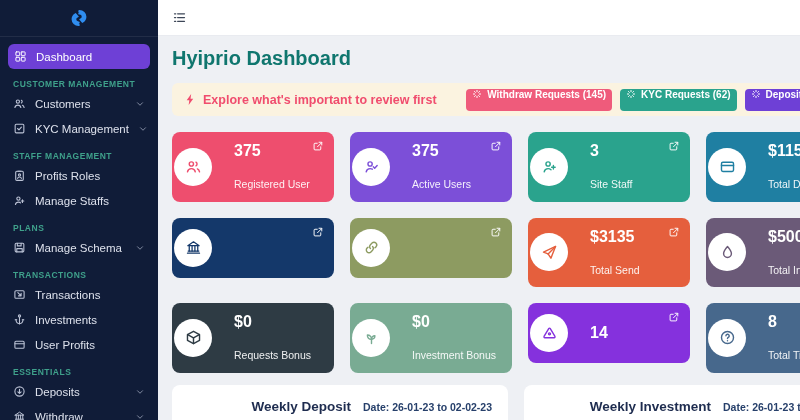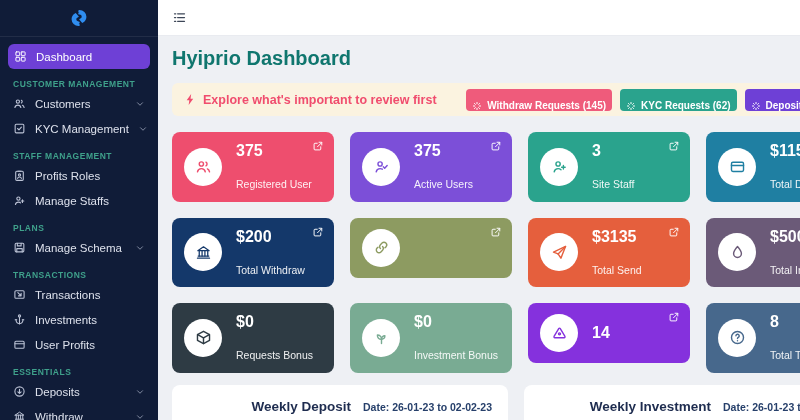--- a/index.html
+++ b/index.html
@@ -39,29 +39,29 @@
   .title { margin:0 0 13px; font-size:20px; color:#0f766e; font-weight:bold; }
 
   
   .banner { width:696px; height:33px; background:#fbf3e0; border-radius:6px;
             display:flex; align-items:center; gap:6px; padding:0 12px; }
   .bolt { color:#f04d6e; display:flex; }
   .bolt svg { width:13px; height:13px; }
   .banner-text { color:#f04d6e; font-weight:bold; font-size:12.5px; white-space:nowrap; }
   .banner-btns { margin-left:auto; display:flex; gap:8px; }
   .b-btn { height:22px; border:none; border-radius:4px; color:#fff; font-weight:bold;
-           font-size:10px; display:flex; align-items:flex-end; gap:5px; padding:0 6px;
+           font-size:10px; display:flex; align-items:flex-start; gap:5px; padding:0 6px;
            font-family:inherit; cursor:pointer; white-space:nowrap; }
   .b-btn svg { width:10px; height:10px; }
 
   
   .cards { width:696px; display:grid; grid-template-columns:repeat(4,162px);
            column-gap:16px; row-gap:16px; margin-top:16px; align-items:start; }
-  .card { min-height:60px; border-radius:8px; padding:10px 12px; display:flex;
-          align-items:center; gap:14px; position:relative; color:#fff; cursor:pointer; }
+  .card { min-height:60px; border-radius:8px; padding:10px 2px; display:flex;
+          align-items:center; gap:22px; position:relative; color:#fff; cursor:pointer; }
   .circ { width:38px; height:38px; min-width:38px; border-radius:50%; background:#fff;
           display:flex; align-items:center; justify-content:center; }
   .circ svg { width:17px; height:17px; }
   .c-val { font-size:16px; font-weight:bold; line-height:1.15; }
   .c-lab { font-size:10.5px; color:rgba(255,255,255,.92); margin-top:18px;
            line-height:1.25; max-width:88px; }
   .ext { position:absolute; top:8px; right:10px; color:rgba(255,255,255,.95); display:flex; }
   .ext svg { width:12px; height:12px; }
 
   
@@ -351,24 +351,20 @@
             </span>
           </div>
           <div class="card" style="background: rgb(20, 56, 106);">
             <span class="circ" style="color:#14386a">
               <svg viewBox="0 0 24 24" fill="none" stroke="currentColor" stroke-width="1.8" stroke-linecap="round" stroke-linejoin="round">
                 <path d="M4 9.5L12 4l8 5.5H4z"></path>
                 <path d="M6 9.5V17M10 9.5V17M14 9.5V17M18 9.5V17"></path>
                 <path d="M4.5 17h15M3.5 20h17"></path>
               </svg>
             </span>
-            <span class="c-txt">
-              <div class="c-val">$200</div>
-              <div class="c-lab">Total Withdraw</div>
-            </span>
             <span class="ext">
               <svg viewBox="0 0 24 24" fill="none" stroke="currentColor" stroke-width="2" stroke-linecap="round" stroke-linejoin="round">
                 <path d="M17.5 13.5V18a1.8 1.8 0 0 1-1.8 1.8H6A1.8 1.8 0 0 1 4.2 18V8.3A1.8 1.8 0 0 1 6 6.5h4.5"></path>
                 <path d="M14 4.5h5.5V10"></path>
                 <path d="M11 13.5l8.2-8.2"></path>
               </svg>
             </span>
           </div>
           <div class="card" style="background: rgb(141, 155, 97);">
             <span class="circ" style="color:#8d9b61">

